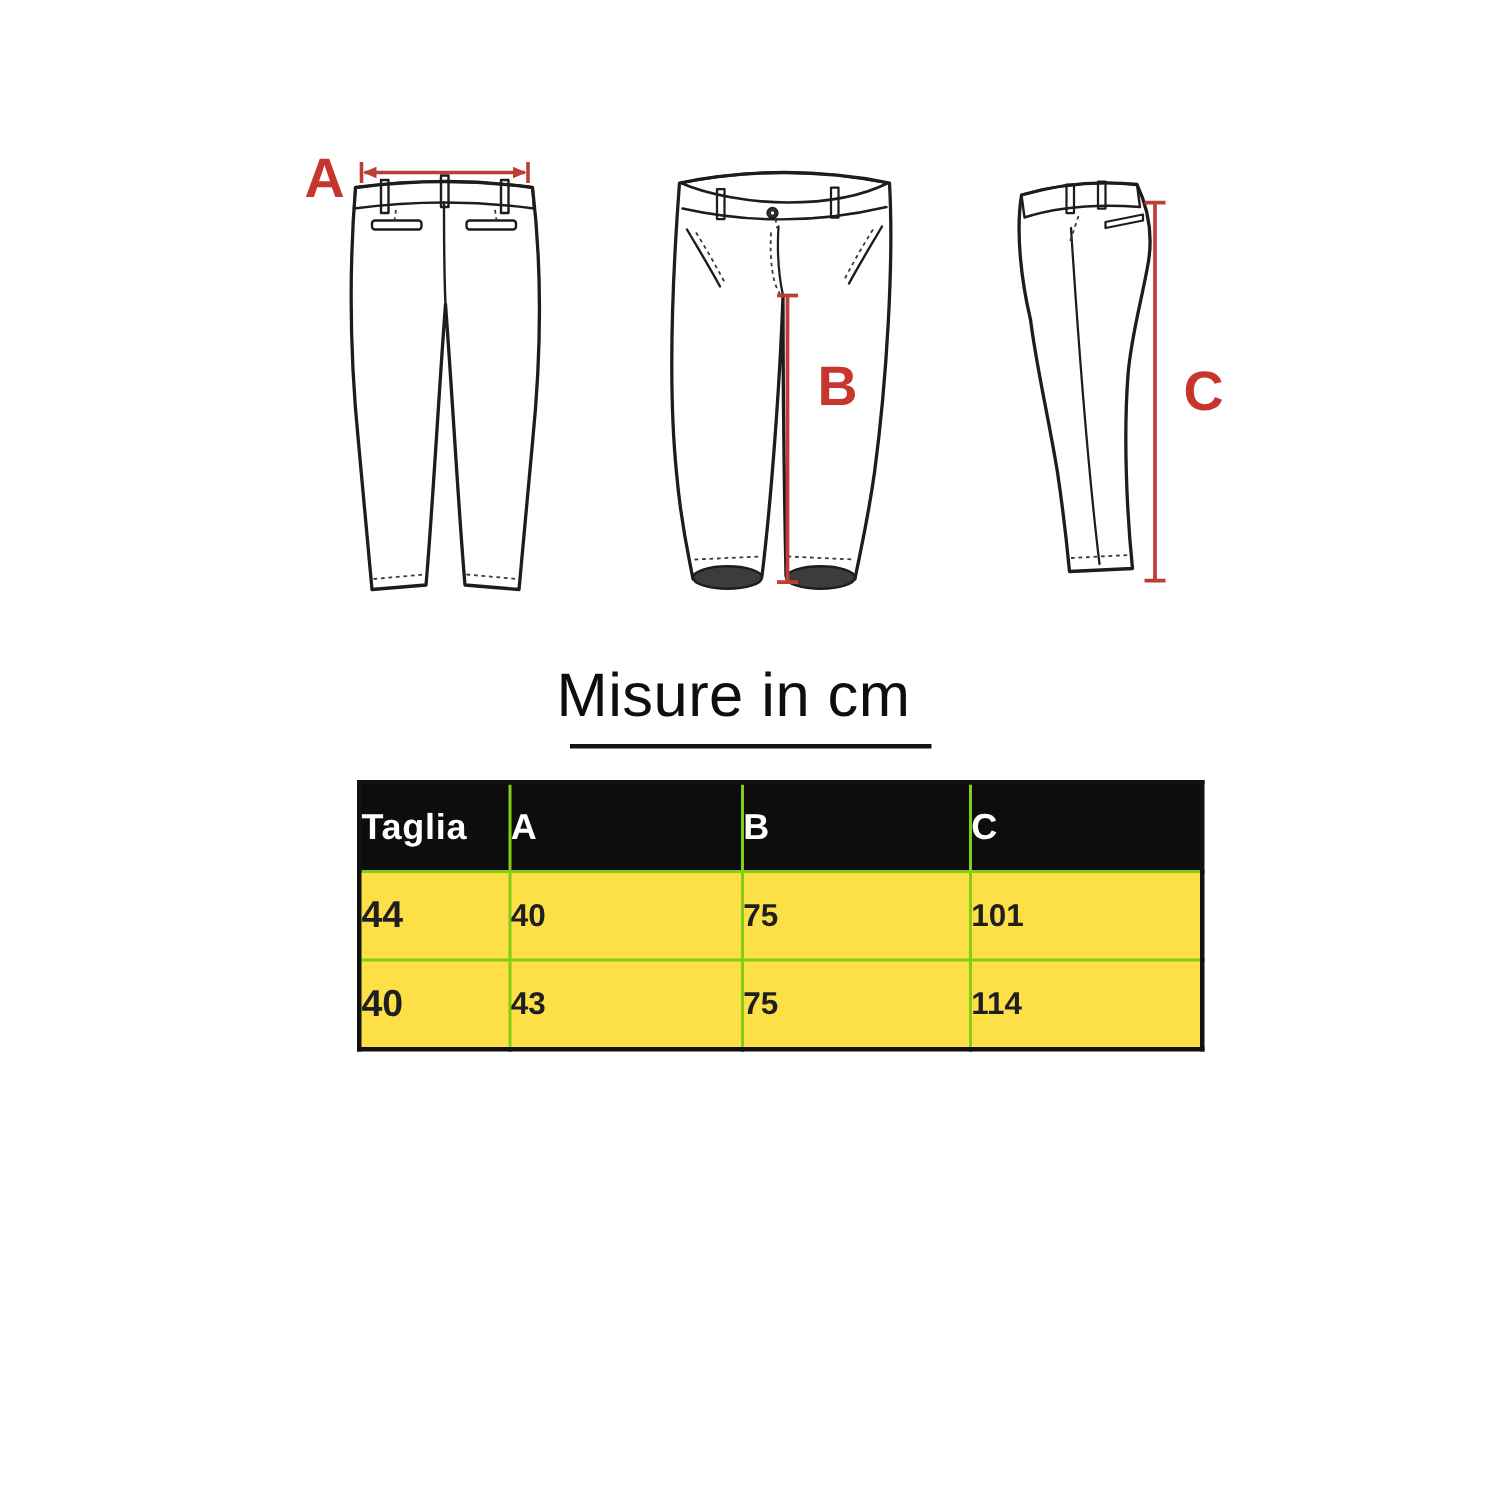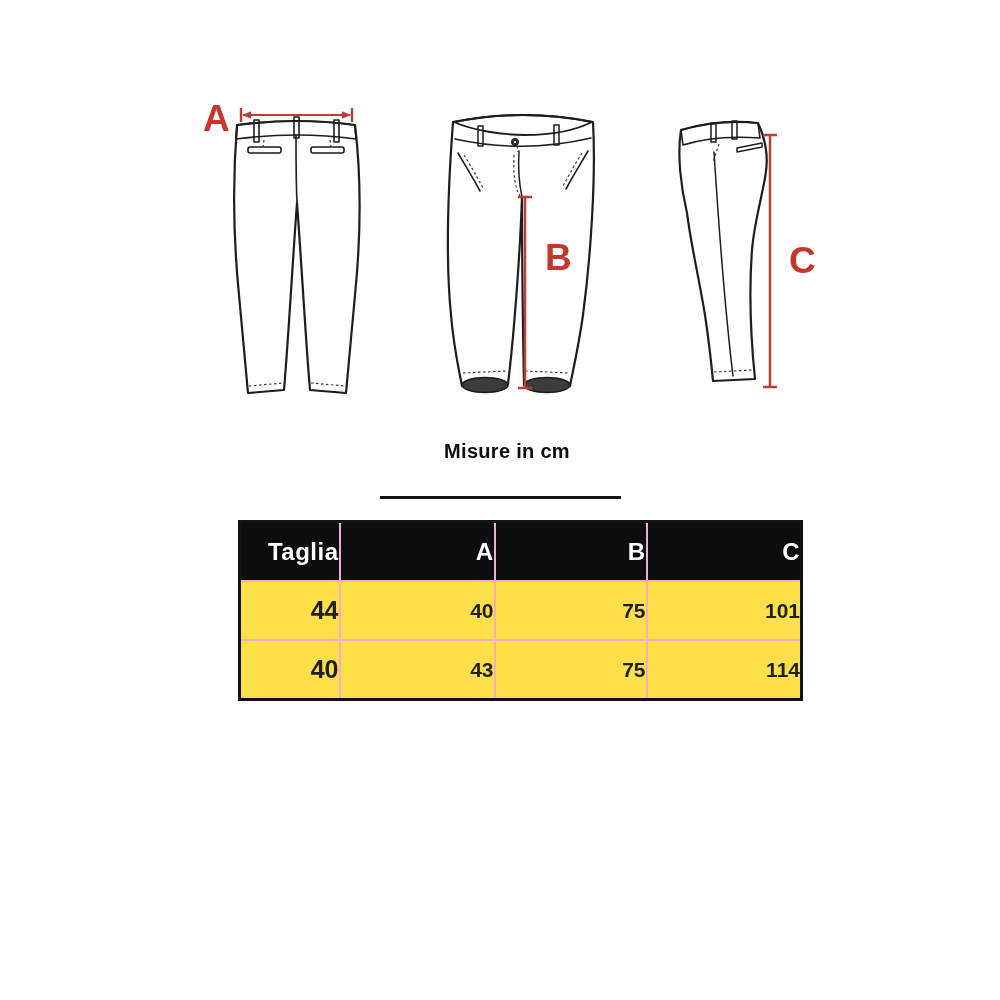--- a/index.html
+++ b/index.html
@@ -10,35 +10,34 @@
   .drawing{position:absolute;}
   .measure-label{
     position:absolute;font-weight:800;font-size:37px;line-height:1;
     color:#c7362c;letter-spacing:0;
   }
   #label-a{left:203px;top:100px;}
   #label-b{left:545px;top:239px;}
   #label-c{left:789px;top:242px;}
   .page-title{
     position:absolute;left:0;top:440px;width:978px;margin:0;
-    text-align:center;font-size:20px;font-weight:700;color:#0e0e0e;
+    text-align:center;font-size:41px;font-weight:400;color:#0e0e0e;
     letter-spacing:0.3px;
-    padding-left:18px;
   }
   .title-underline{
     position:absolute;left:380px;top:496px;width:241px;height:3px;
     background:#141414;
   }
   table.size-table{
     position:absolute;left:238px;top:520px;width:562px;
     border-collapse:collapse;table-layout:fixed;
     border:3px solid #121212;
   }
   table.size-table th, table.size-table td{
-    border:2px solid #f9a8d4;text-align:right;vertical-align:middle;
+    border:2px solid #84cc16;text-align:left;vertical-align:middle;
     padding:0;
   }
   table.size-table th{
     background:#0d0d0d;color:#ffffff;height:57px;
     font-size:24px;font-weight:800;letter-spacing:0.5px;
   }
   table.size-table td{height:57px;background:#fde047;color:#1f1f1f;}
   td.size-cell{font-size:25px;font-weight:800;}
   td.value-cell{font-size:21px;font-weight:800;}
   svg .ln{stroke:#1d1d1b;fill:none;stroke-linecap:round;stroke-linejoin:round;}

